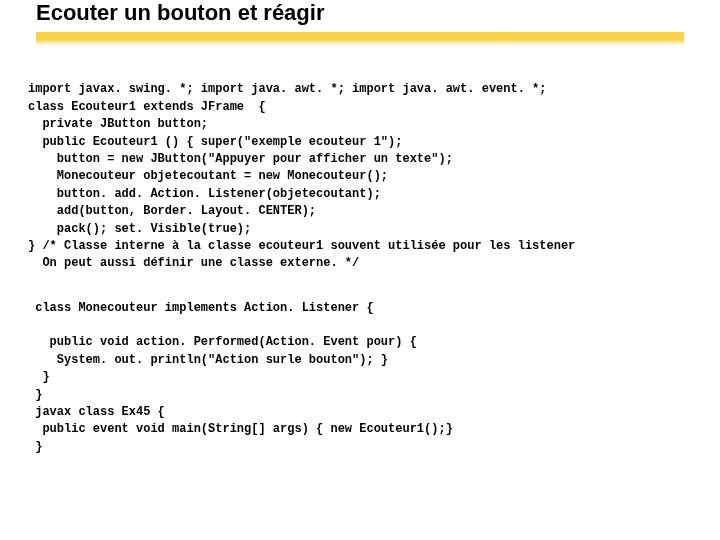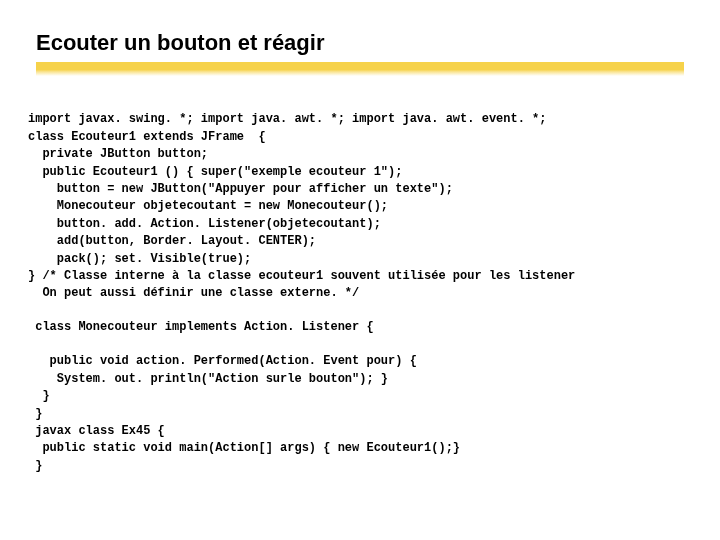--- a/index.html
+++ b/index.html
@@ -8,21 +8,21 @@
     width: 720px;
     height: 540px;
     background: #ffffff;
     font-family: Arial, Helvetica, sans-serif;
   }
   .slide {
     position: relative;
     width: 720px;
     height: 540px;
     box-sizing: border-box;
-    padding: 30px 34px 0 34px;
+    padding: 0 34px 0 34px;
   }
   .title {
     font-size: 22px;
     font-weight: 900;
     color: #000000;
     letter-spacing: 0px;
     margin: 0 0 6px 2px;
     font-family: Arial, Helvetica, sans-serif;
   }
   .underline {
@@ -40,21 +40,21 @@
     font-family: "Courier New", Courier, monospace;
     font-size: 12px;
     font-weight: bold;
     color: #000000;
     line-height: 1.45;
     white-space: pre;
     margin-left: -6px;
   }
   .code .block2 {
     display: block;
-    margin-top: 16px;
+    margin-top: 27px;
   }
 </style>
 </head>
 <body>
 
 <div class="slide">
   <h1 class="title">Ecouter un bouton et réagir</h1>
   <div class="underline"></div>
 
   <div class="code">
@@ -68,16 +68,16 @@
 <span>    add(button, Border. Layout. CENTER);</span>
 <span>    pack(); set. Visible(true);</span>
 <span>} /* Classe interne à la classe ecouteur1 souvent utilisée pour les listener</span>
 <span>  On peut aussi définir une classe externe. */</span>
 <span class="block2"> class Monecouteur implements Action. Listener {</span>
 <span>   public void action. Performed(Action. Event pour) {</span>
 <span>    System. out. println("Action surle bouton"); }</span>
 <span>  }</span>
 <span> }</span>
 <span> javax class Ex45 {</span>
-<span>  public static void main(Action[] args) { new Ecouteur1();}</span>
+<span>  public event void main(String[] args) { new Ecouteur1();}</span>
 <span> }</span>
 </div>
 </div>
 
 </body></html>

